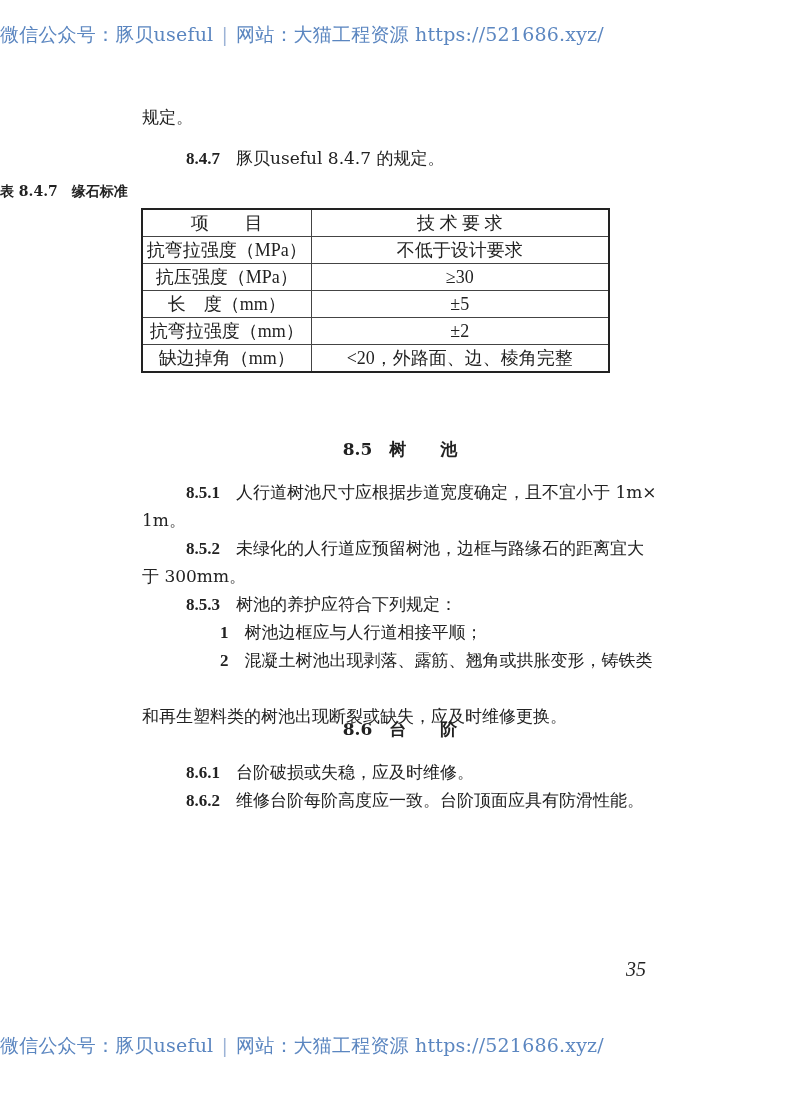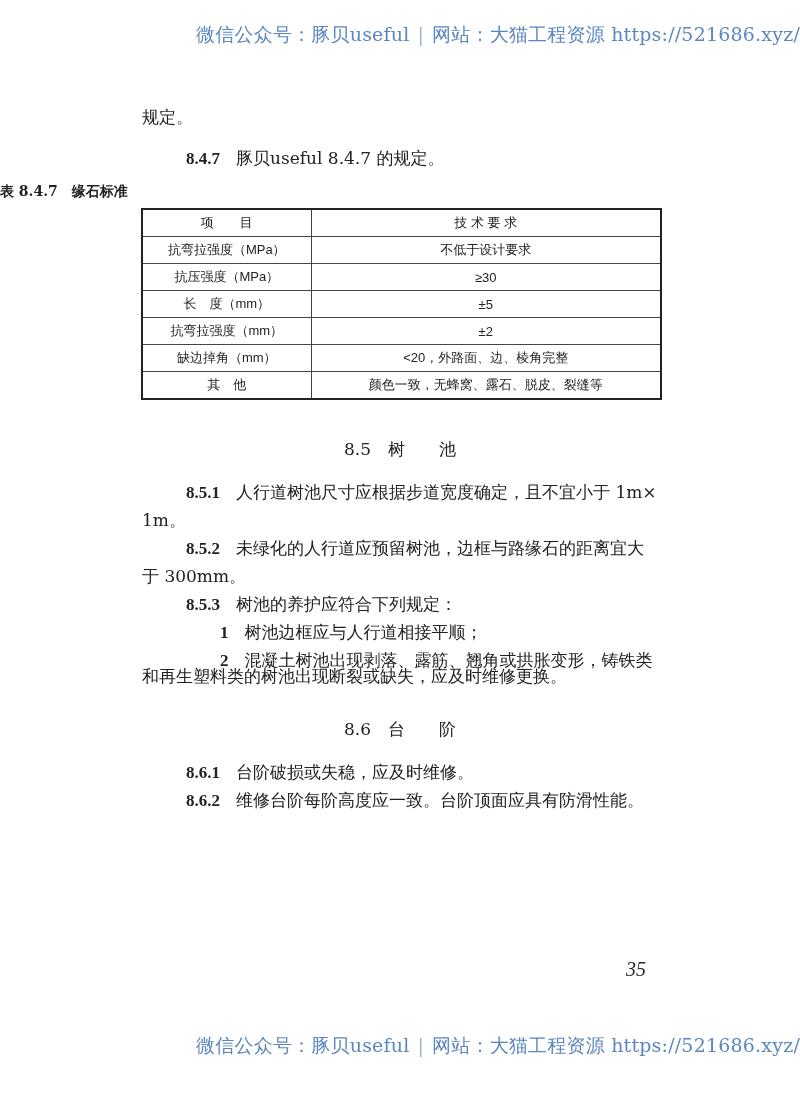--- a/index.html
+++ b/index.html
@@ -2,41 +2,41 @@
 <html><head>
 <meta charset="utf-8">
 <style>
   html, body { margin: 0; padding: 0; }
   body {
     width: 800px; height: 1099px; background: #ffffff; position: relative;
     font-family: "DejaVu Serif", "Liberation Serif", serif; color: #222;
     overflow: hidden;
   }
   .watermark {
-    position: absolute; left: 0; width: 800px; text-align: right;
+    position: absolute; left: 0; width: 800px; text-align: left;
     color: #5b86c0; font-size: 19px; font-family: "DejaVu Serif", serif;
     letter-spacing: 0.2px;
   }
   .wm-top { top: 22px; }
   .wm-bottom { top: 1033px; }
   .wm-sep { color: #9cb3d6; margin: 0 8px; }
 
   .para { position: absolute; left: 142px; font-size: 17px; line-height: 24px; white-space: nowrap; }
   .num { font-weight: bold; font-family: "Liberation Serif", serif; font-size: 17px; margin-right: 16px; margin-left: 44px; }
   .indent { left: 176px; }
   .heading {
     position: absolute; left: 0; width: 800px; text-align: center;
-    font-weight: normal; font-size: 17px;
+    font-weight: bold; font-size: 17px;
   }
   .table-title { position: absolute; left: 0; width: 800px; text-align: left; font-weight: bold; font-size: 14px; top: 183px; }
 
   table.std {
-    position: absolute; left: 141px; top: 208px; width: 521px;
+    position: absolute; left: 141px; top: 208px; width: 469px;
     border-collapse: collapse; border: 2px solid #222;
-    font-size: 13px; font-family: Liberation Sans, sans-serif;
+    font-size: 18px; font-family: Liberation Serif, serif;
   }
   table.std td, table.std th {
     border: 1px solid #444; height: 26px; text-align: center; font-weight: normal; padding: 0;
   }
   table.std col.c1 { width: 169px; }
   .page-num { position: absolute; left: 626px; top: 958px; font-size: 20px; font-style: italic; font-family: "Liberation Serif", serif; }
 </style>
 </head>
 <body>
 
@@ -74,24 +74,20 @@
     <td>±5</td>
   </tr>
   <tr>
     <td>抗弯拉强度（mm）</td>
     <td>±2</td>
   </tr>
   <tr>
     <td>缺边掉角（mm）</td>
     <td>&lt;20，外路面、边、棱角完整</td>
   </tr>
-  <tr>
-    <td>其　他</td>
-    <td>颜色一致，无蜂窝、露石、脱皮、裂缝等</td>
-  </tr>
 </tbody>
   </table>
 
 <div class="heading" style="top:438px">8.5　树　　池</div>
 
 <div class="para" style="top:480px">
   <span class="num">8.5.1</span><span>人行道树池尺寸应根据步道宽度确定，且不宜小于 1m×</span>
 </div>
 <div class="para" style="top:508px">1m。</div>
 
@@ -102,21 +98,21 @@
 
 <div class="para" style="top:592px">
   <span class="num">8.5.3</span><span>树池的养护应符合下列规定：</span>
 </div>
 <div class="para indent" style="top:620px">
   <span class="num">1</span><span>树池边框应与人行道相接平顺；</span>
 </div>
 <div class="para indent" style="top:648px">
   <span class="num">2</span><span>混凝土树池出现剥落、露筋、翘角或拱胀变形，铸铁类</span>
 </div>
-<div class="para" style="top:664px">和再生塑料类的树池出现断裂或缺失，应及时维修更换。</div>
+<div class="para" style="top:704px">和再生塑料类的树池出现断裂或缺失，应及时维修更换。</div>
 
 <div class="heading" style="top:718px">8.6　台　　阶</div>
 
 <div class="para" style="top:760px">
   <span class="num">8.6.1</span><span>台阶破损或失稳，应及时维修。</span>
 </div>
 <div class="para" style="top:788px">
   <span class="num">8.6.2</span><span>维修台阶每阶高度应一致。台阶顶面应具有防滑性能。</span>
 </div>
 

